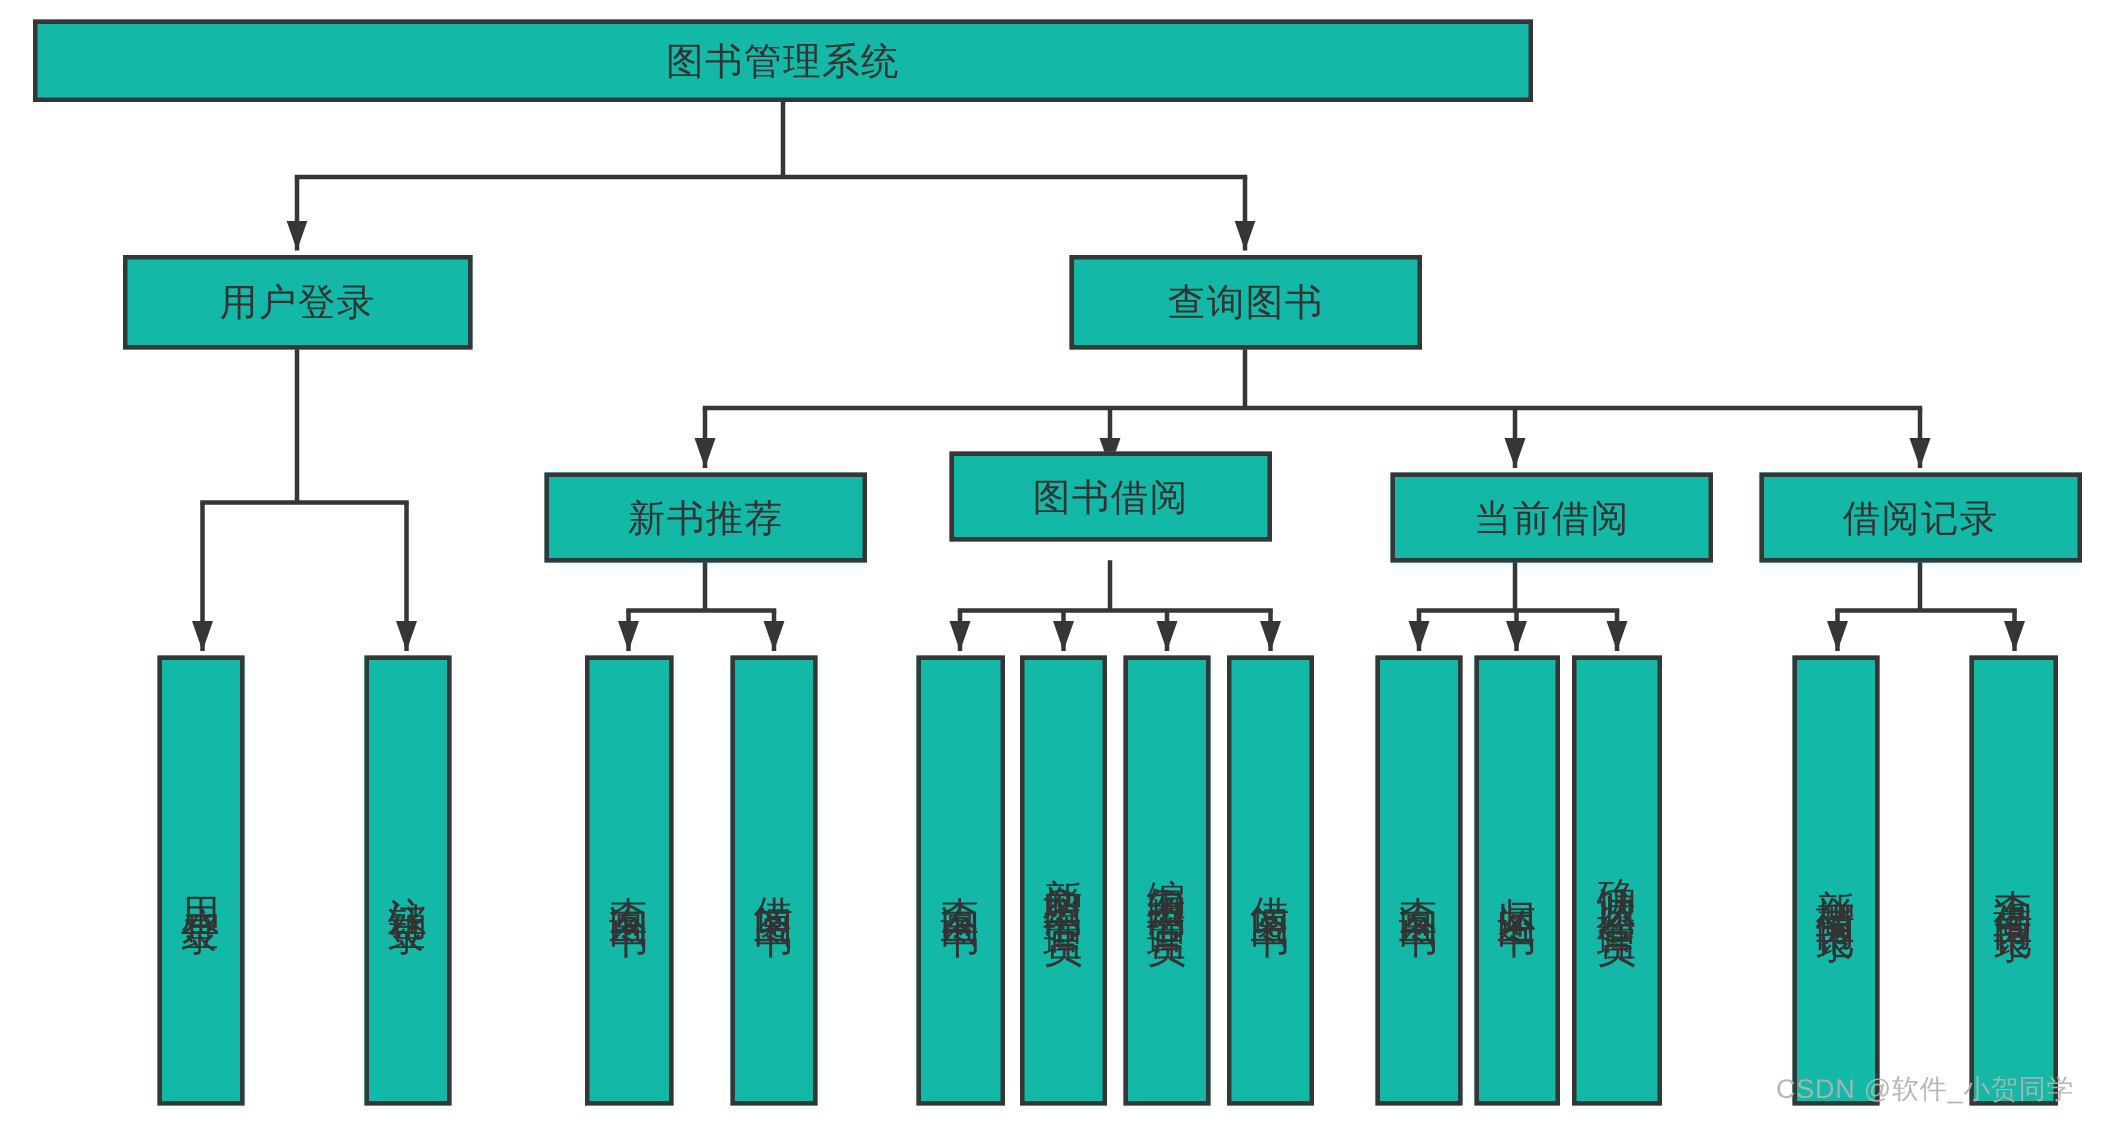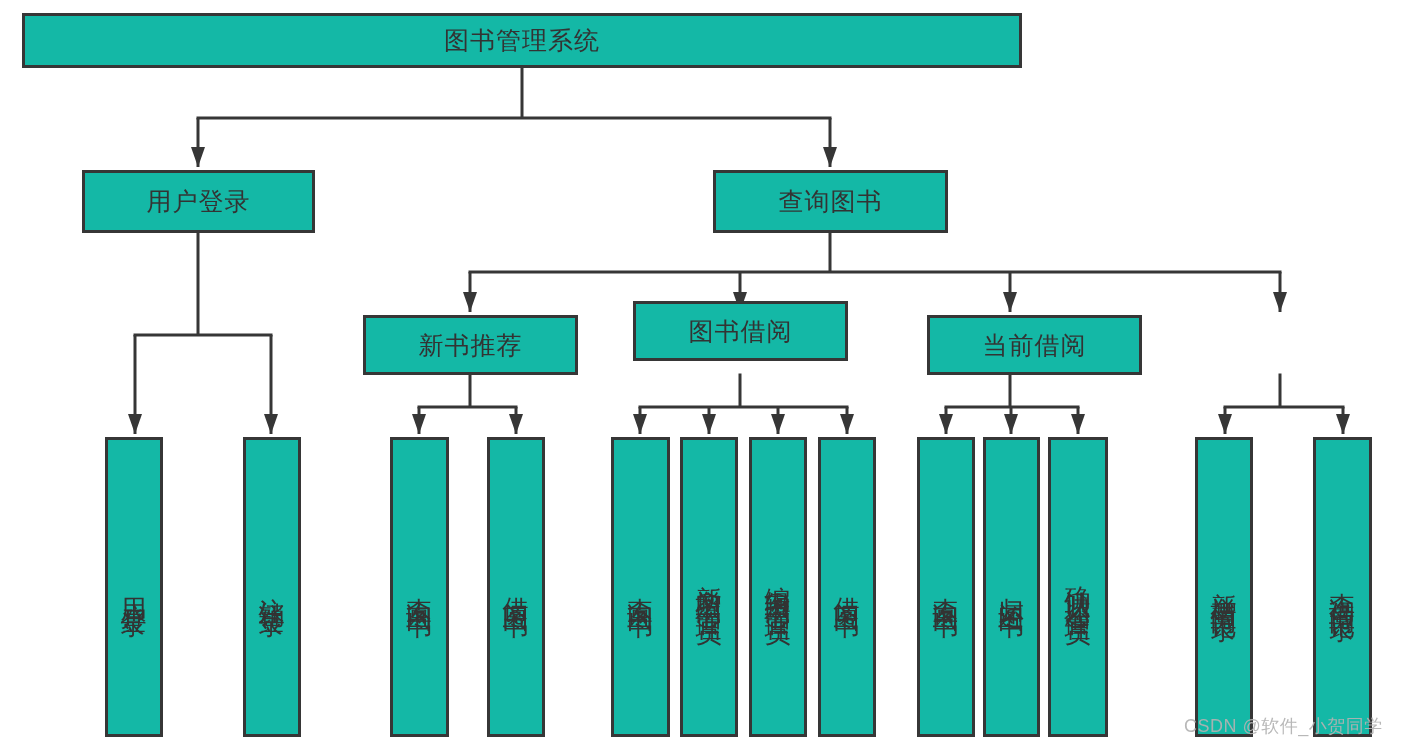--- a/index.html
+++ b/index.html
@@ -98,20 +98,21 @@
   </svg>
 
   <div class="node hnode" style="left:22px; top:13px; width:1000px; height:55px;">图书管理系统</div>
 
   <div class="node hnode" style="left:82px; top:170px; width:233px; height:63px;">用户登录</div>
   <div class="node hnode" style="left:713px; top:170px; width:235px; height:63px;">查询图书</div>
 
   <div class="node hnode" style="left:363px; top:315px; width:215px; height:60px;">新书推荐</div>
   <div class="node hnode" style="left:633px; top:301px; width:215px; height:60px;">图书借阅</div>
   <div class="node hnode" style="left:903px; top:315px; width:215px; height:60px;margin-left:24px;">当前借阅</div>
+  <div class="node hnode" style="left:1173px; top:315px; width:215px; height:60px;">借阅记录</div>
 
   <div class="node vnode" style="left:105px; top:437px; width:58px; height:300px;">
     <span class="vtext">用户登录</span>
   </div>
   <div class="node vnode" style="left:243px; top:437px; width:58px; height:300px;">
     <span class="vtext">注销登录</span>
   </div>
   <div class="node vnode" style="left:390px; top:437px; width:59px; height:300px;">
     <span class="vtext">查询图书</span>
   </div>

